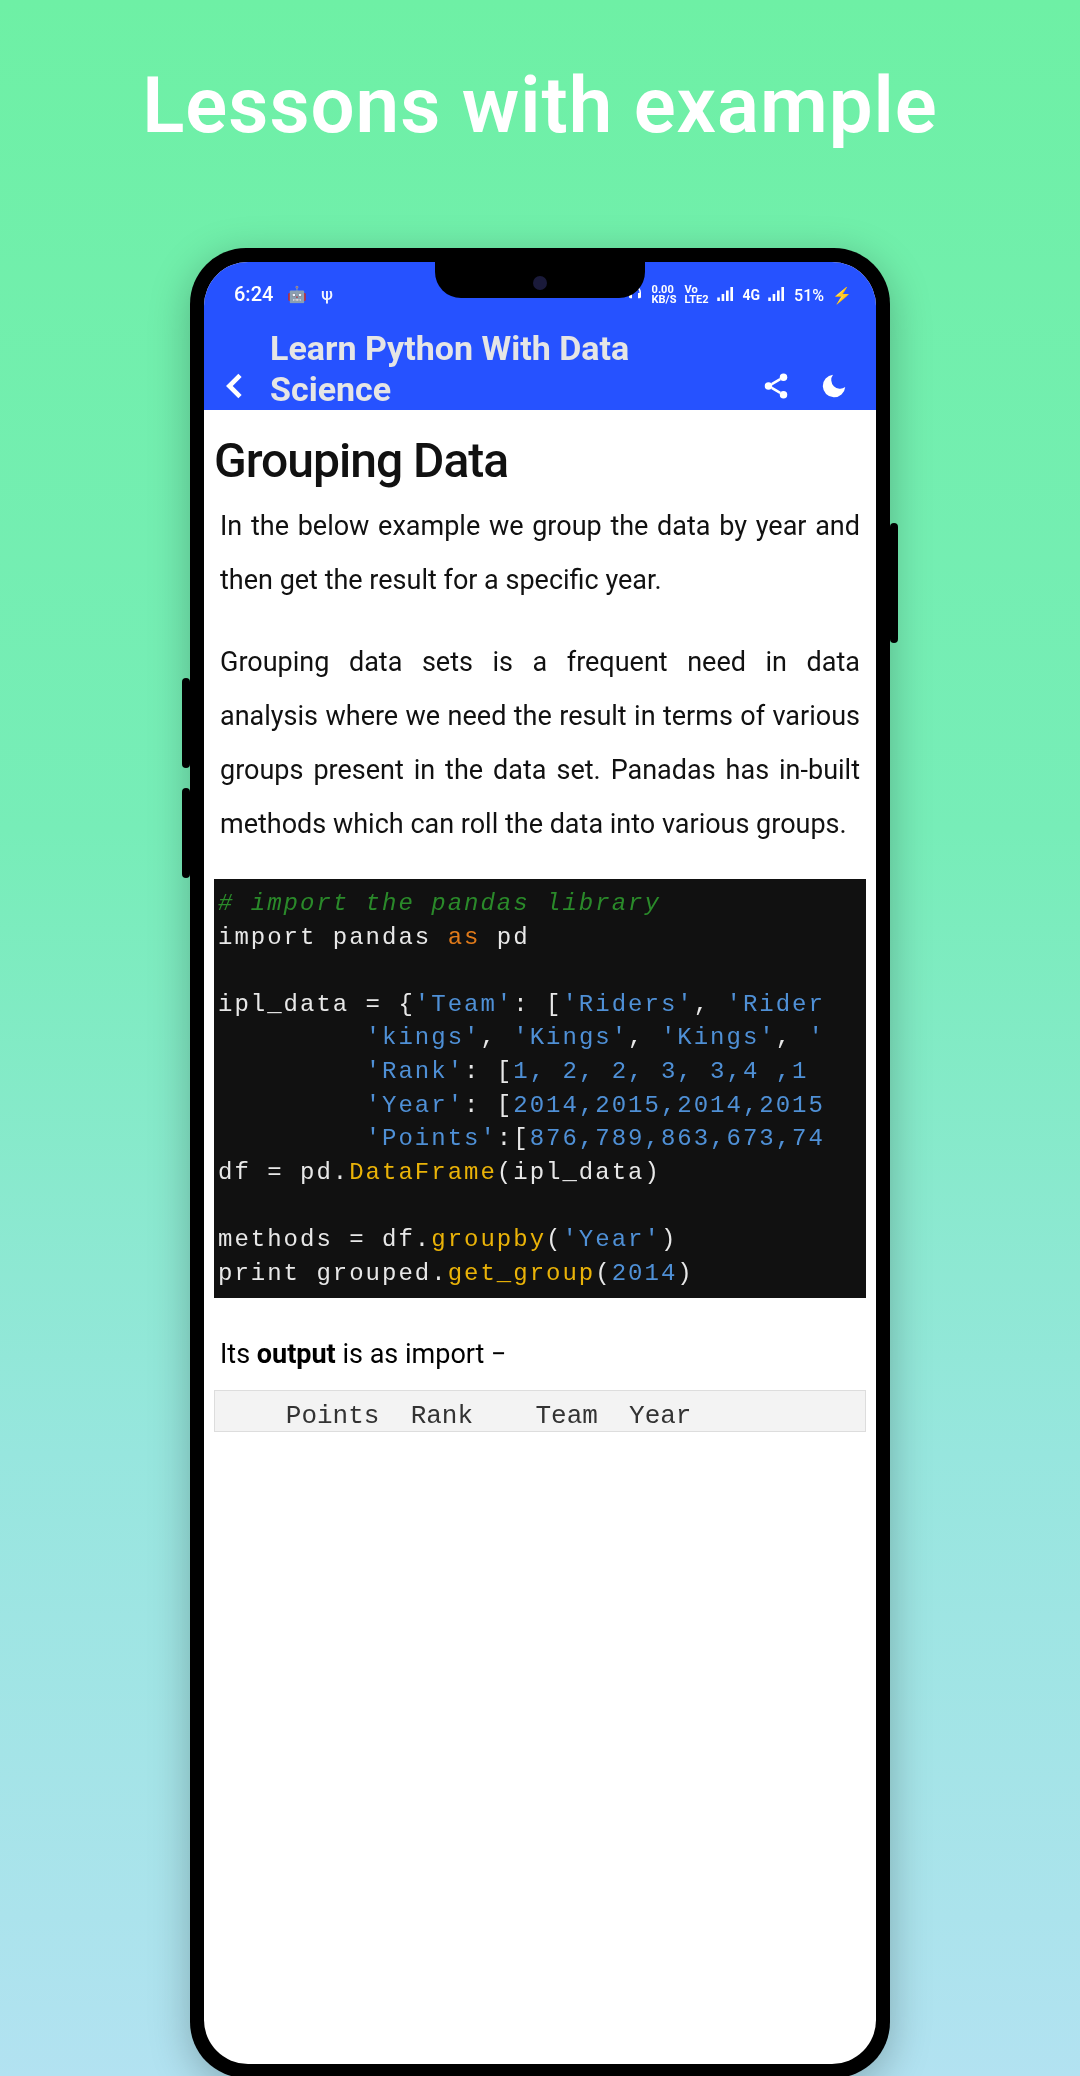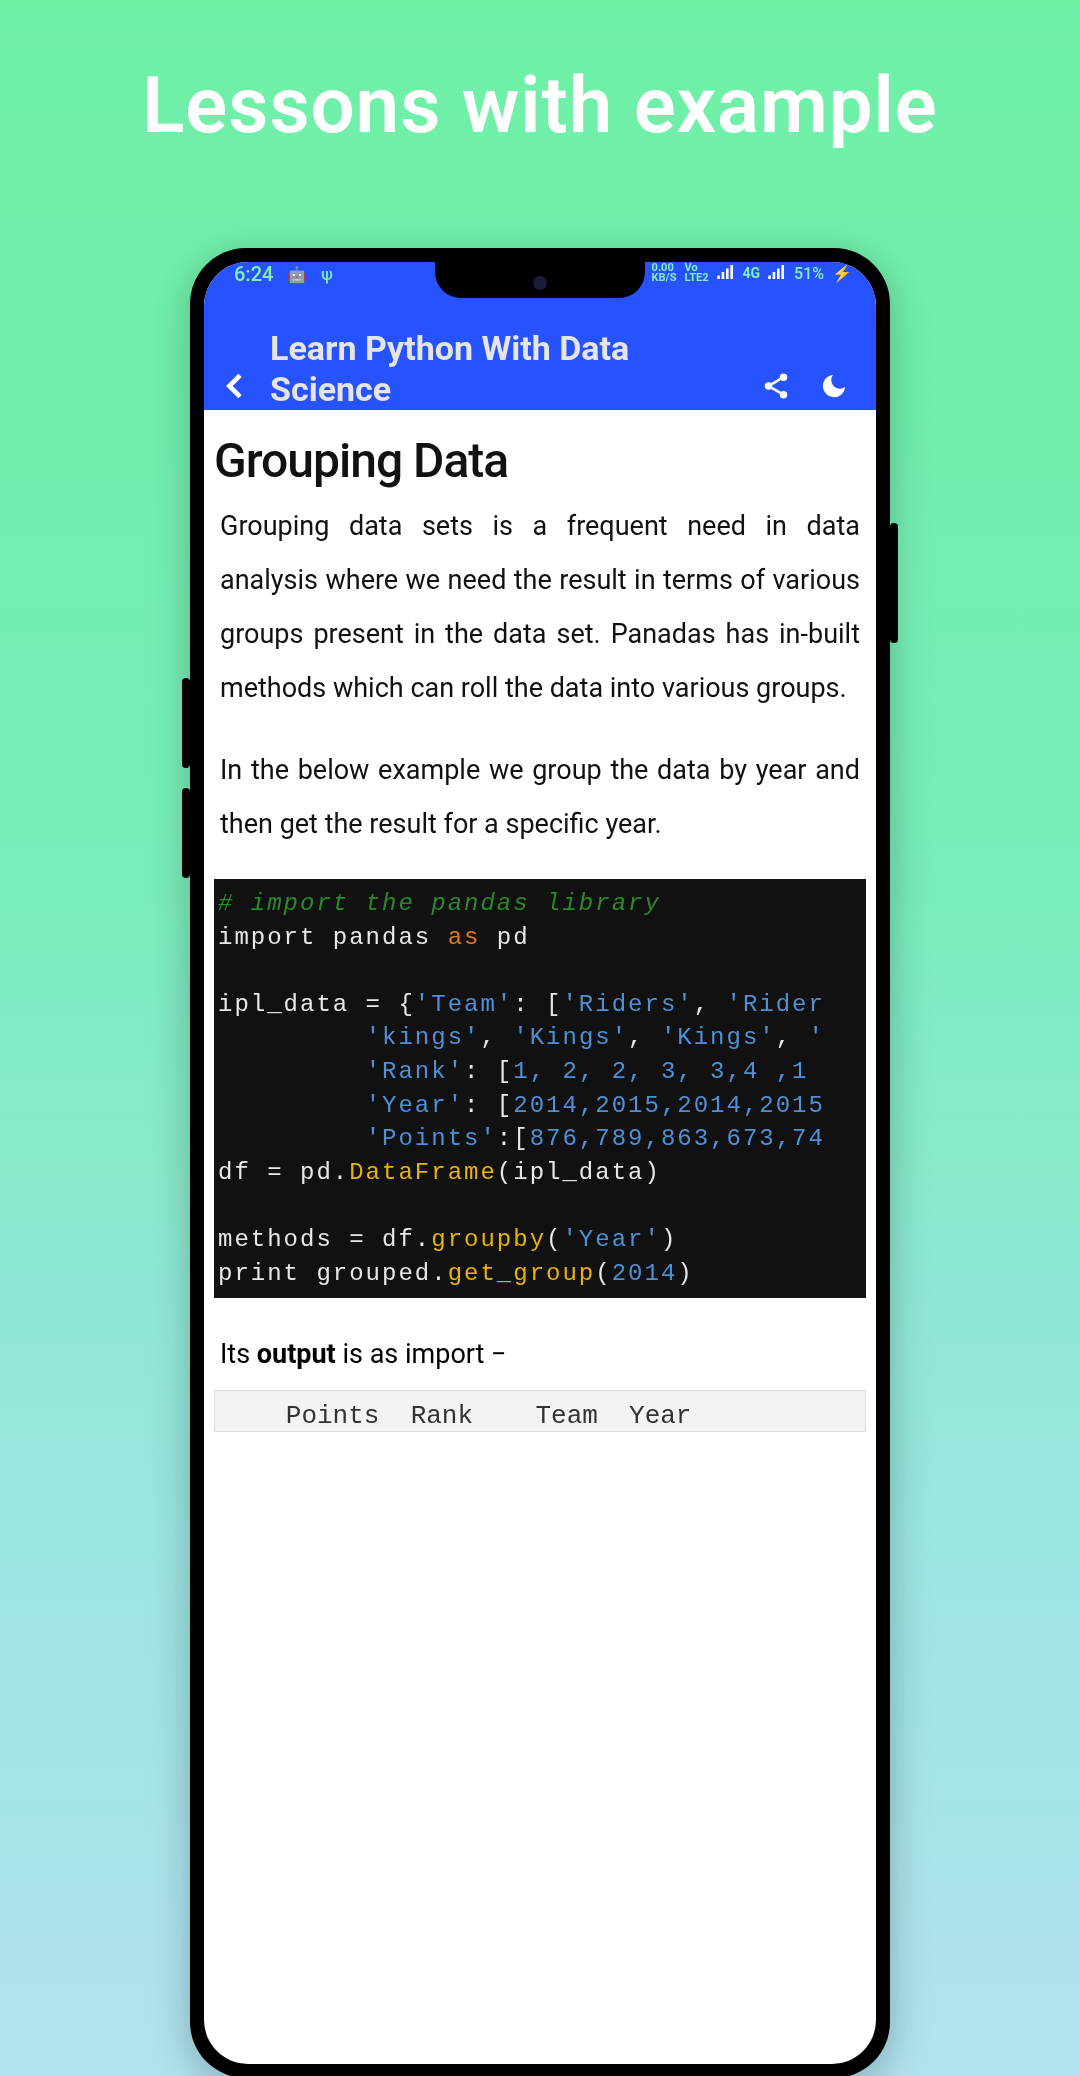--- a/index.html
+++ b/index.html
@@ -59,24 +59,24 @@
     content:"";
     position:absolute;
     left:50%; top:14px;
     transform:translateX(-50%);
     width:14px; height:14px;
     background:#1a1a3a;
     border-radius:50%;
   }
   .status-bar {
     background: #2652ff;
-    color: #86efac;
+    color: #ffffff;
     height: 44px;
     display: flex;
-    align-items: flex-start;
+    align-items: flex-end;
     justify-content: space-between;
     padding: 0 24px 0 30px;
     font-size: 20px;
     font-weight: 500;
   }
   .status-left { display:flex; align-items:center; gap:14px; }
   .status-left .mini-icon { font-size:16px; opacity:0.95; }
   .status-right { display:flex; align-items:center; gap:8px; font-size:16px; }
   .status-stack { display:flex; flex-direction:column; line-height:0.9; font-size:11px; font-weight:700; }
   .app-bar {
@@ -227,22 +227,22 @@
       </div>
       <div class="icon-btn">
         <svg viewBox="0 0 24 24">
             <path d="M21 12.8A9 9 0 1 1 11.2 3a7 7 0 0 0 9.8 9.8z"></path>
           </svg>
       </div>
     </div>
 
     <div class="content">
       <div class="page-title">Grouping Data</div>
+      <div class="para">In the below example we group the data by year and then get the result for a specific year.</div>
       <div class="para">Grouping data sets is a frequent need in data analysis where we need the result in terms of various groups present in the data set. Panadas has in-built methods which can roll the data into various groups.</div>
-      <div class="para">In the below example we group the data by year and then get the result for a specific year.</div>
 
       <div class="code-block"><span class="c-comment"># import the pandas library</span>
 <span class="c-default">import pandas </span><span class="c-kw">as</span><span class="c-default"> pd</span>
 <span class="c-default"> </span>
 <span class="c-default">ipl_data = {</span><span class="c-str">'Team'</span><span class="c-default">: [</span><span class="c-str">'Riders'</span><span class="c-default">, </span><span class="c-str">'Rider</span>
 <span class="c-default">         </span><span class="c-str">'kings'</span><span class="c-default">, </span><span class="c-str">'Kings'</span><span class="c-default">, </span><span class="c-str">'Kings'</span><span class="c-default">, </span><span class="c-str">'</span>
 <span class="c-default">         </span><span class="c-str">'Rank'</span><span class="c-default">: [</span><span class="c-num">1, 2, 2, 3, 3,4 ,1</span>
 <span class="c-default">         </span><span class="c-str">'Year'</span><span class="c-default">: [</span><span class="c-num">2014,2015,2014,2015</span>
 <span class="c-default">         </span><span class="c-str">'Points'</span><span class="c-default">:[</span><span class="c-num">876,789,863,673,74</span>
 <span class="c-default">df = pd.</span><span class="c-fn">DataFrame</span><span class="c-default">(ipl_data)</span>

